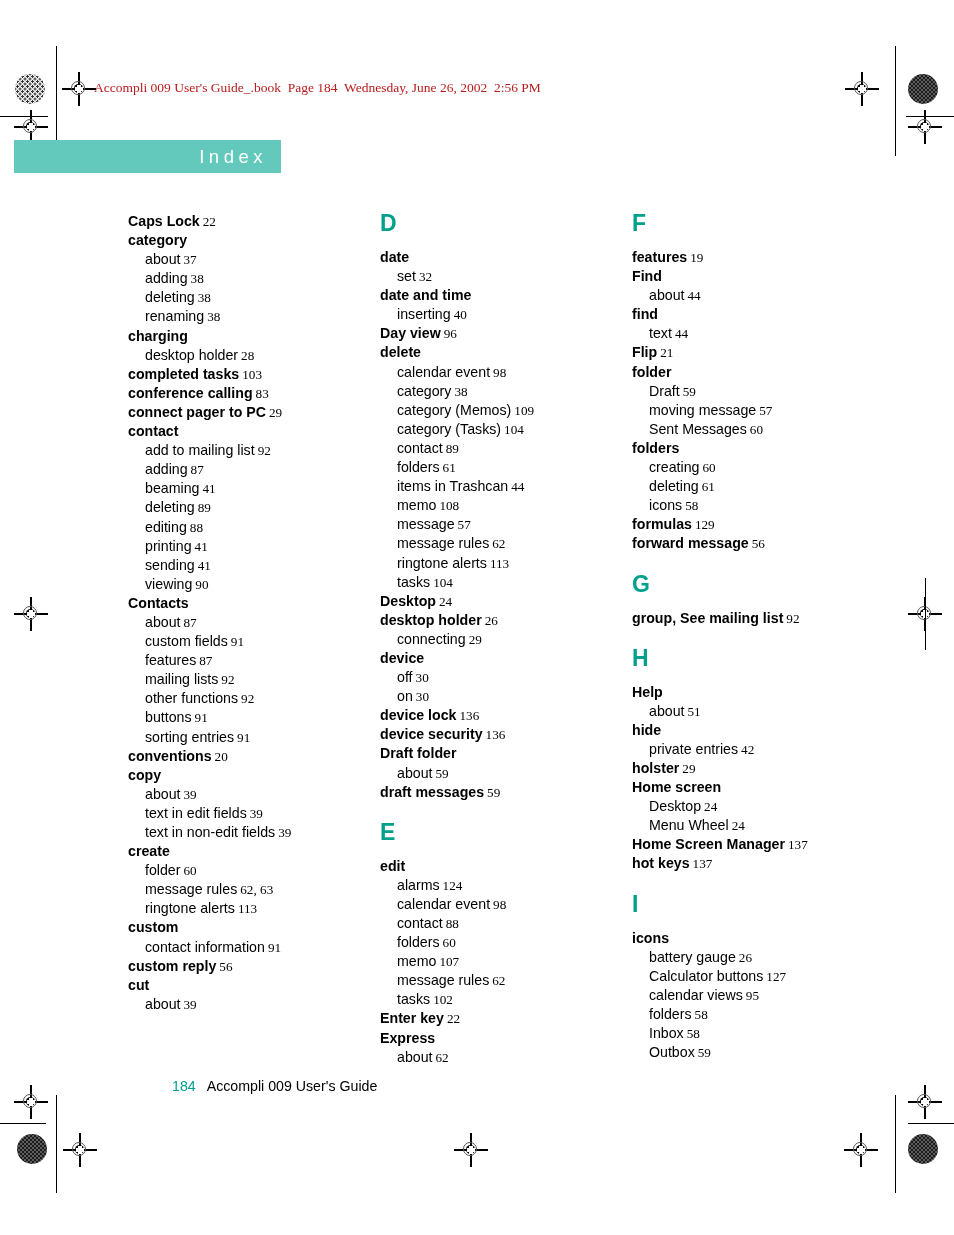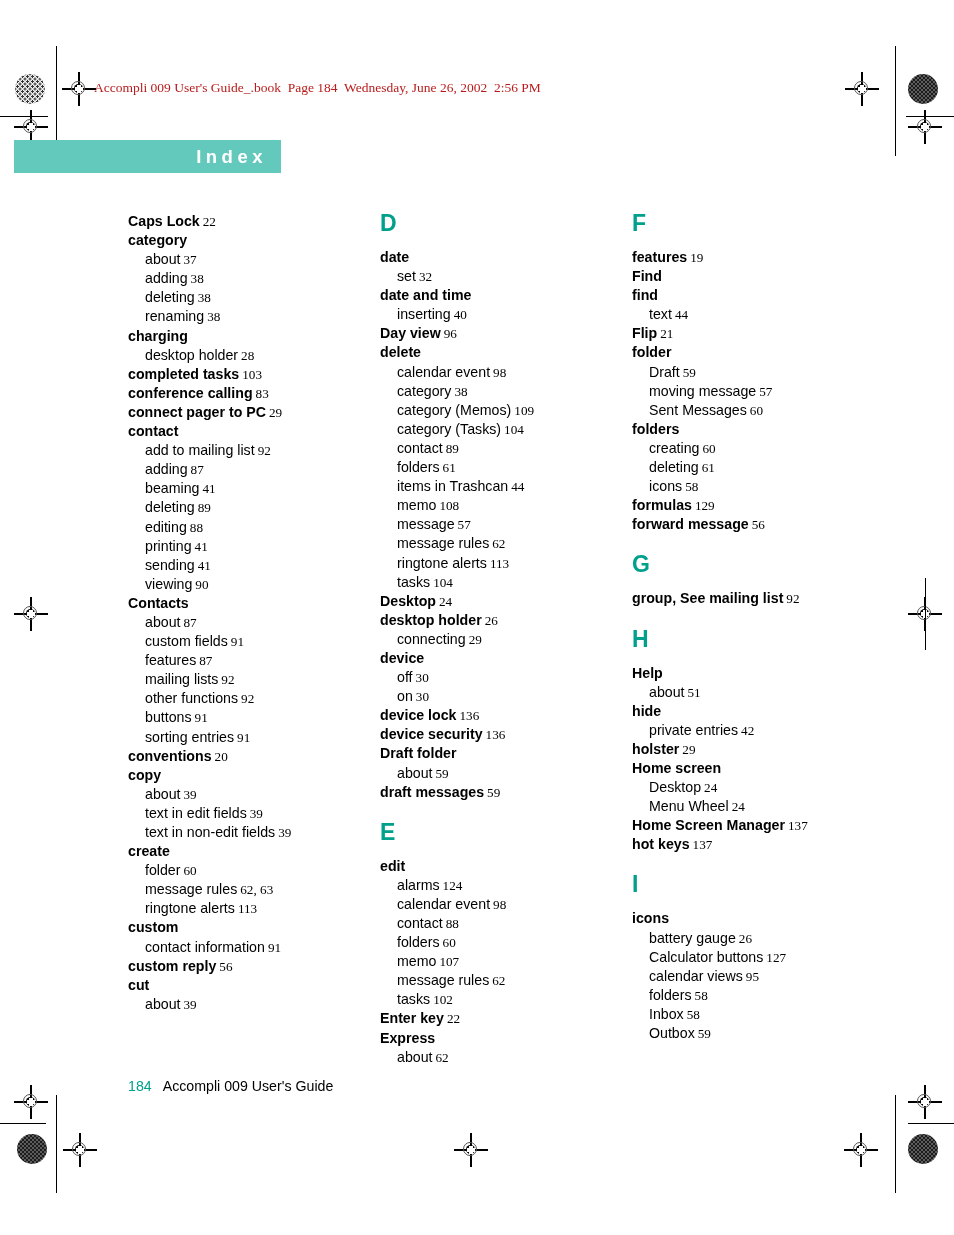--- a/index.html
+++ b/index.html
@@ -103,21 +103,21 @@
     width: 267px;
     height: 33px;
     background: #63c9bc;
   }
   .title-band .title-text {
     position: absolute;
     right: 14px;
     top: 6px;
     color: #ffffff;
     font-size: 18.5px;
-    font-weight: bold;
+    font-weight: normal;
     letter-spacing: 4.5px;
   }
 
   
   .columns {
     position: absolute;
     left: 128px;
     top: 212px;
     width: 760px;
     display: flex;
@@ -170,20 +170,21 @@
   .footer {
     position: absolute;
     left: 128px;
     top: 1078px;
     font-size: 14.2px;
     color: #000;
   }
   .footer .page-no {
     color: #00a08c;
     margin-right: 11px;
+    margin-left: 44px;
   }
 </style>
 </head>
 <body>
 
 <div class="halftone-dot halftone-light" style="left:15px; top:74px;"></div>
 <div class="reg-mark" style="left:62px; top:72px;">
   <div class="hline"></div>
     <div class="vline"></div>
   <div class="ring"></div>
@@ -385,20 +386,21 @@
       <div class="subentry"><span>message rules</span><span class="pg">62</span></div>
       <div class="subentry"><span>tasks</span><span class="pg">102</span></div>
       <div class="entry"><span>Enter key</span><span class="pg">22</span></div>
       <div class="entry"><span>Express</span></div>
       <div class="subentry"><span>about</span><span class="pg">62</span></div>
     </div>
     <div class="col col3">
       <div class="section-letter">F</div>
       <div class="entry"><span>features</span><span class="pg">19</span></div>
       <div class="entry"><span>Find</span></div>
+      <div class="subentry"><span>about</span><span class="pg">44</span></div>
       <div class="entry"><span>find</span></div>
       <div class="subentry"><span>text</span><span class="pg">44</span></div>
       <div class="entry"><span>Flip</span><span class="pg">21</span></div>
       <div class="entry"><span>folder</span></div>
       <div class="subentry"><span>Draft</span><span class="pg">59</span></div>
       <div class="subentry"><span>moving message</span><span class="pg">57</span></div>
       <div class="subentry"><span>Sent Messages</span><span class="pg">60</span></div>
       <div class="entry"><span>folders</span></div>
       <div class="subentry"><span>creating</span><span class="pg">60</span></div>
       <div class="subentry"><span>deleting</span><span class="pg">61</span></div>

